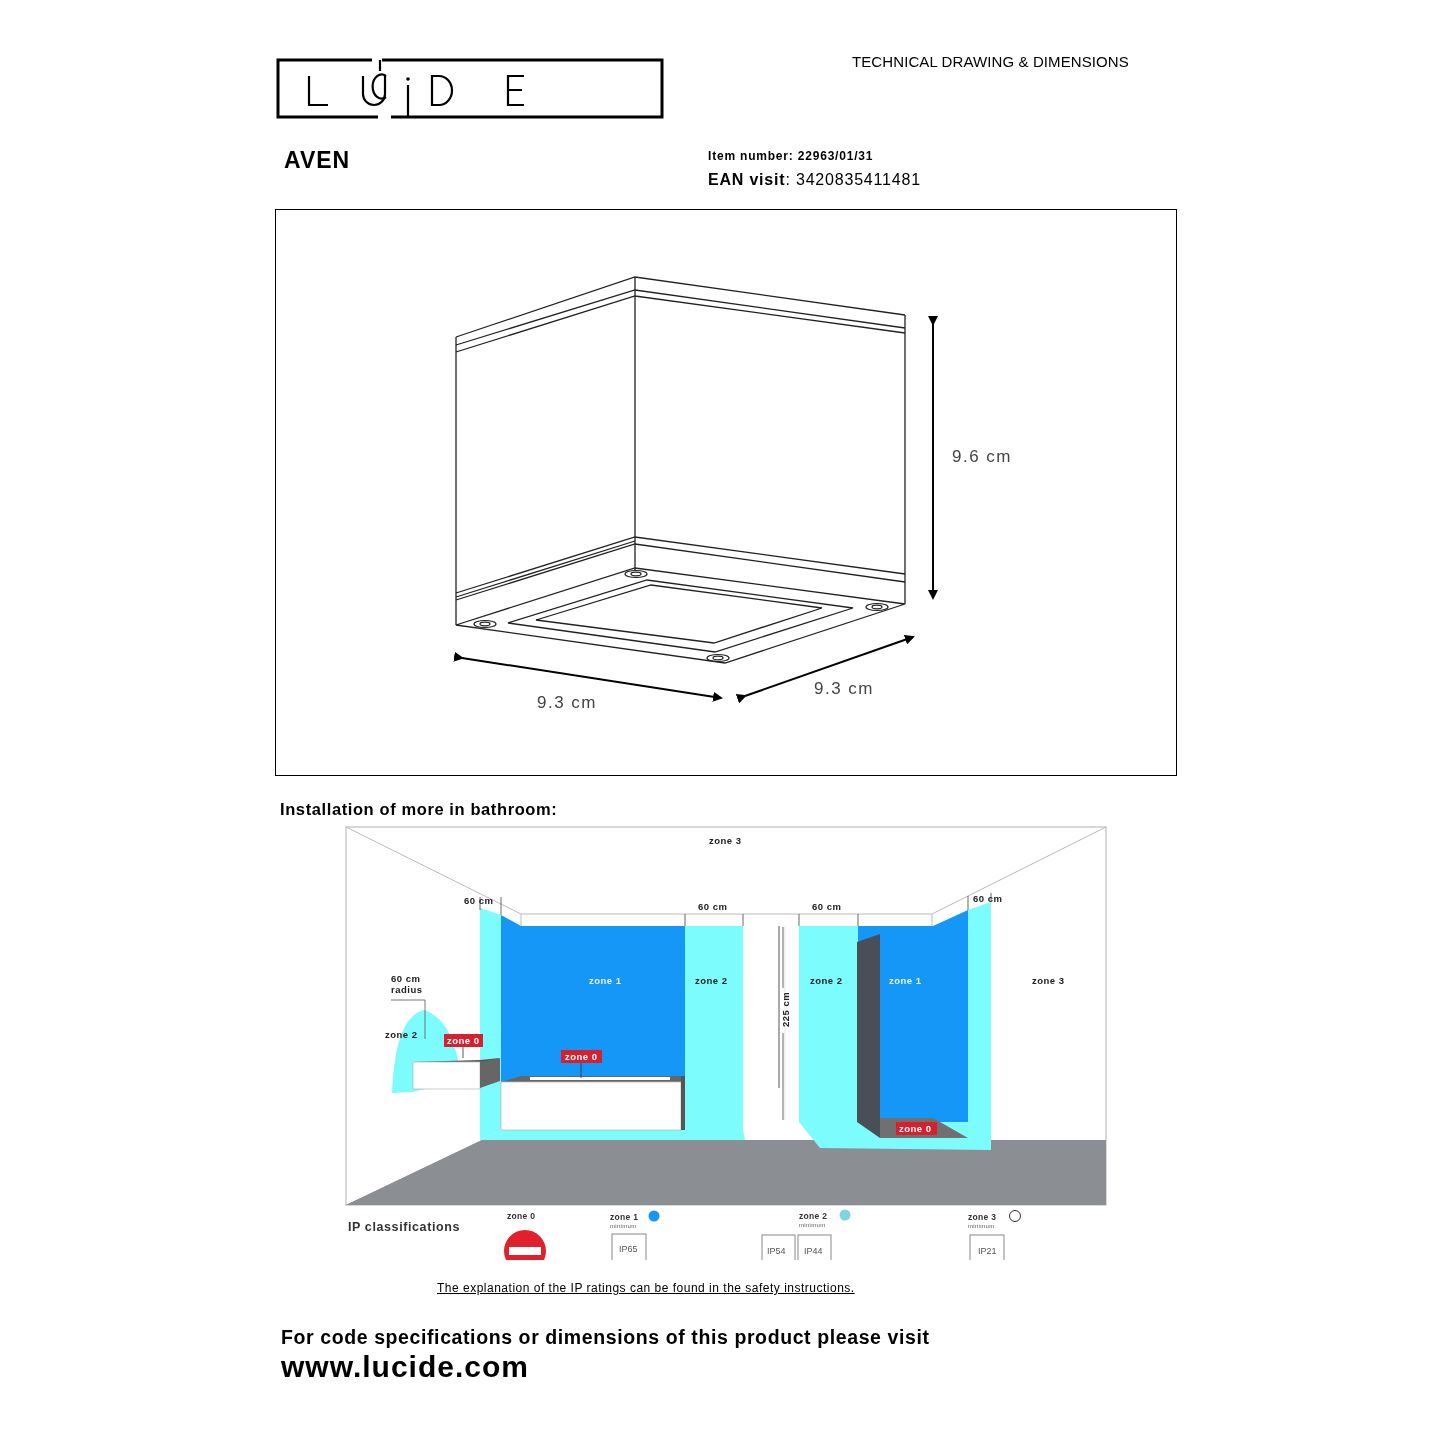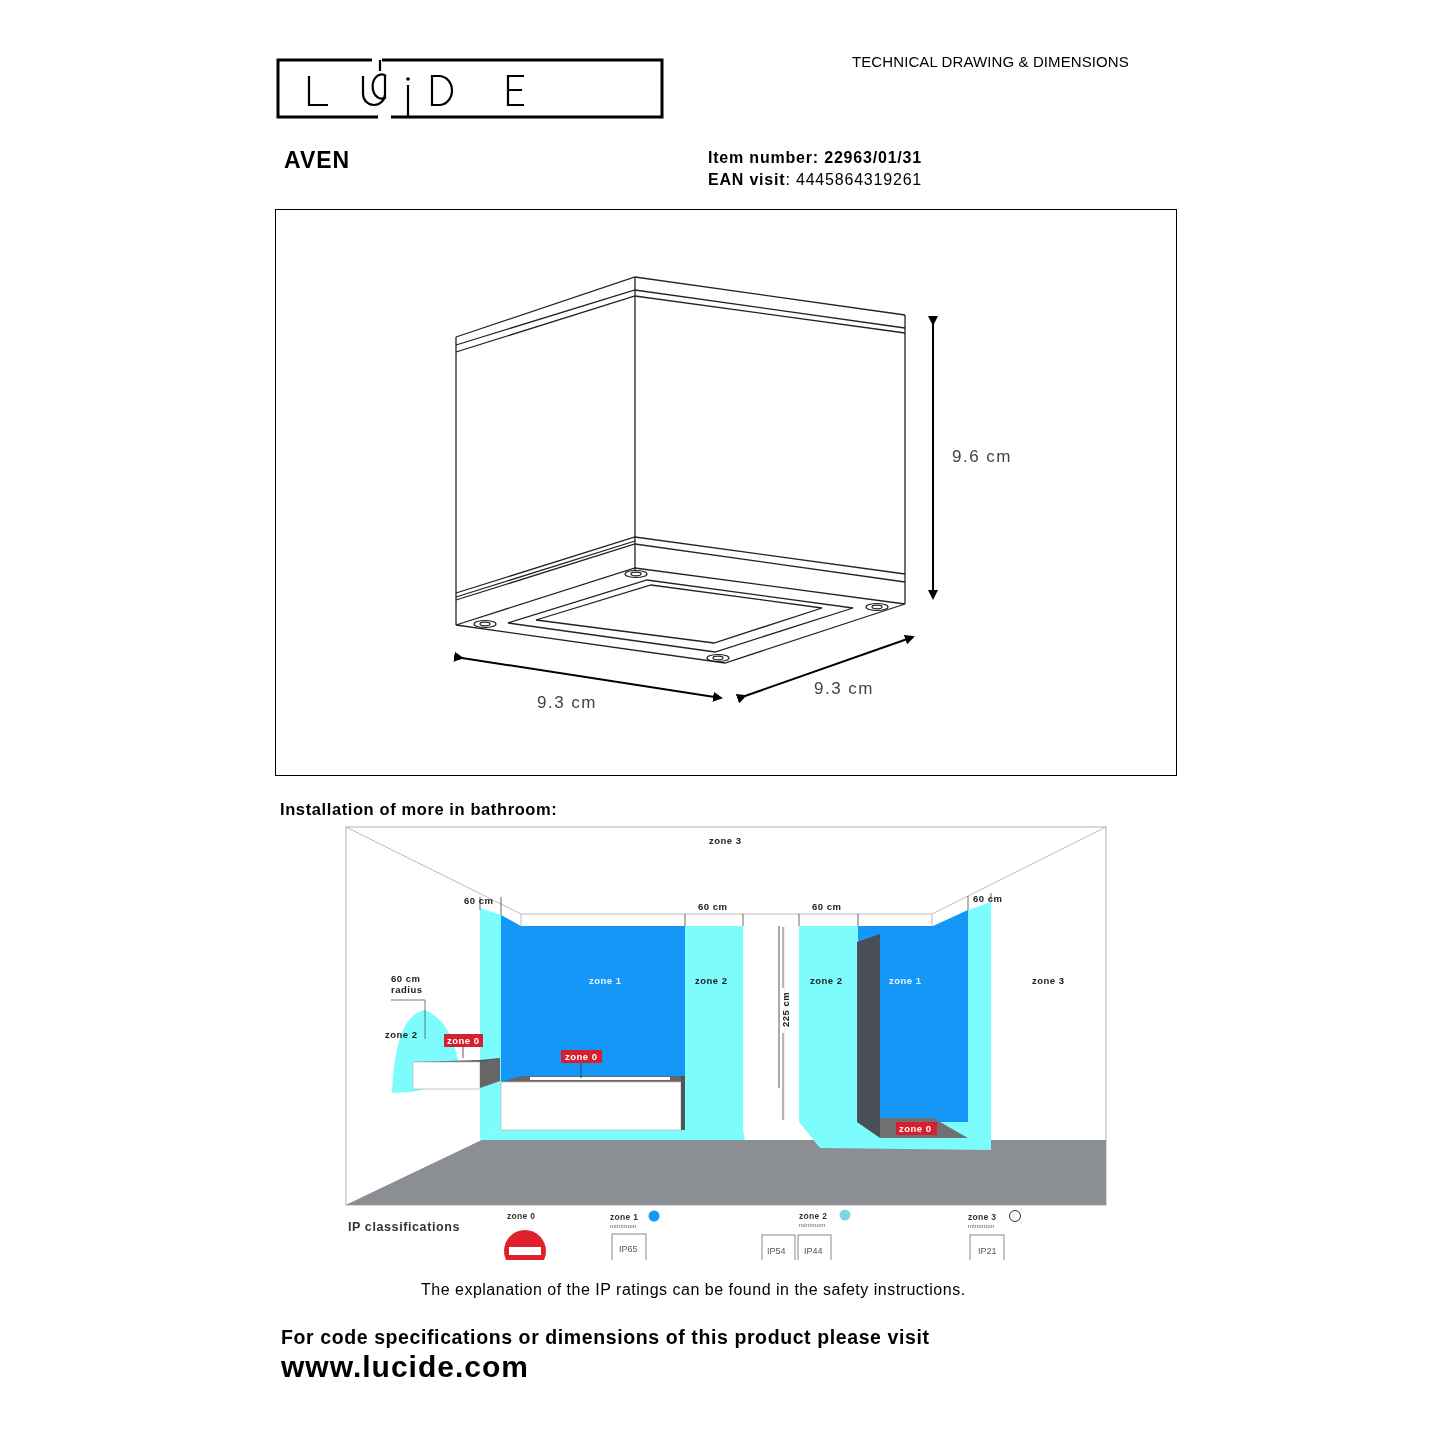--- a/index.html
+++ b/index.html
@@ -1,28 +1,28 @@
 <!DOCTYPE html>
 <html><head>
 <meta charset="utf-8">
 <style>
   html, body { margin: 0; padding: 0; background: #ffffff; }
   body { width: 1445px; height: 1445px; position: relative; overflow: hidden; font-family: "Liberation Sans", sans-serif; color: #000; }
   .abs { position: absolute; }
   .logo-box { left: 276px; top: 58px; width: 388px; height: 61px; }
   .doc-type { left: 852px; top: 53px; font-size: 15px; letter-spacing: 0.1px; }
   .product-name { left: 284px; top: 147px; font-size: 23px; font-weight: bold; letter-spacing: 1px; }
-  .item-line { left: 708px; top: 149px; font-size: 16px; font-weight: bold; letter-spacing: 0.8px; }
+  .item-line { left: 708px; top: 149px; font-size: 12px; font-weight: bold; letter-spacing: 0.8px; }
   .ean-line { left: 708px; top: 171px; font-size: 16px; letter-spacing: 0.8px; }
   .ean-line b { font-weight: bold; }
   .drawing-frame { left: 275px; top: 209px; width: 902px; height: 567px; border: 1.5px solid #000; box-sizing: border-box; }
   .drawing-svg { left: 276px; top: 210px; }
   .bath-heading { left: 280px; top: 800px; font-size: 16.5px; font-weight: bold; letter-spacing: 0.6px; }
   .bath-svg { left: 340px; top: 820px; }
-  .ip-note { left: 421px; top: 1281px; font-size: 16px; letter-spacing: 0.5px; }
+  .ip-note { left: 437px; top: 1281px; font-size: 12px; letter-spacing: 0.5px; text-decoration: underline; }
   .more-specs { left: 281px; top: 1326px; font-size: 19.5px; font-weight: bold; letter-spacing: 0.6px; }
   .website { left: 281px; top: 1350px; font-size: 30px; font-weight: bold; letter-spacing: 1px; text-align: center; }
   svg text { font-family: "Liberation Sans", sans-serif; }
 </style>
 </head>
 <body>
 
 <svg class="abs logo-box" width="388" height="61" viewBox="0 0 388 61">
 
   <path d="M96 2 L2 2 L2 59 L102 59" fill="none" stroke="#000" stroke-width="3"></path>
@@ -46,21 +46,21 @@
 
 <div class="abs doc-type">TECHNICAL DRAWING &amp; DIMENSIONS</div>
 
 <div class="abs product-name">AVEN</div>
 
 <div class="abs item-line">
   <span>Item number:</span>
   <span>22963/01/31</span>
 </div>
 <div class="abs ean-line">
-  <b>EAN visit</b><span>: 4445864319261</span>
+  <b>EAN visit</b><span>: 3420835411481</span>
 </div>
 
 <div class="abs drawing-frame"></div>
 <svg class="abs drawing-svg" width="900" height="565" viewBox="276 210 900 565">
   <defs>
     <marker id="arr" markerWidth="10" markerHeight="10" refX="8" refY="5" orient="auto" markerUnits="userSpaceOnUse">
       <path d="M0 0 L10 5 L0 10 Z" fill="#000"></path>
     </marker>
   </defs>
   <g fill="none" stroke="#222" stroke-width="1.3">

